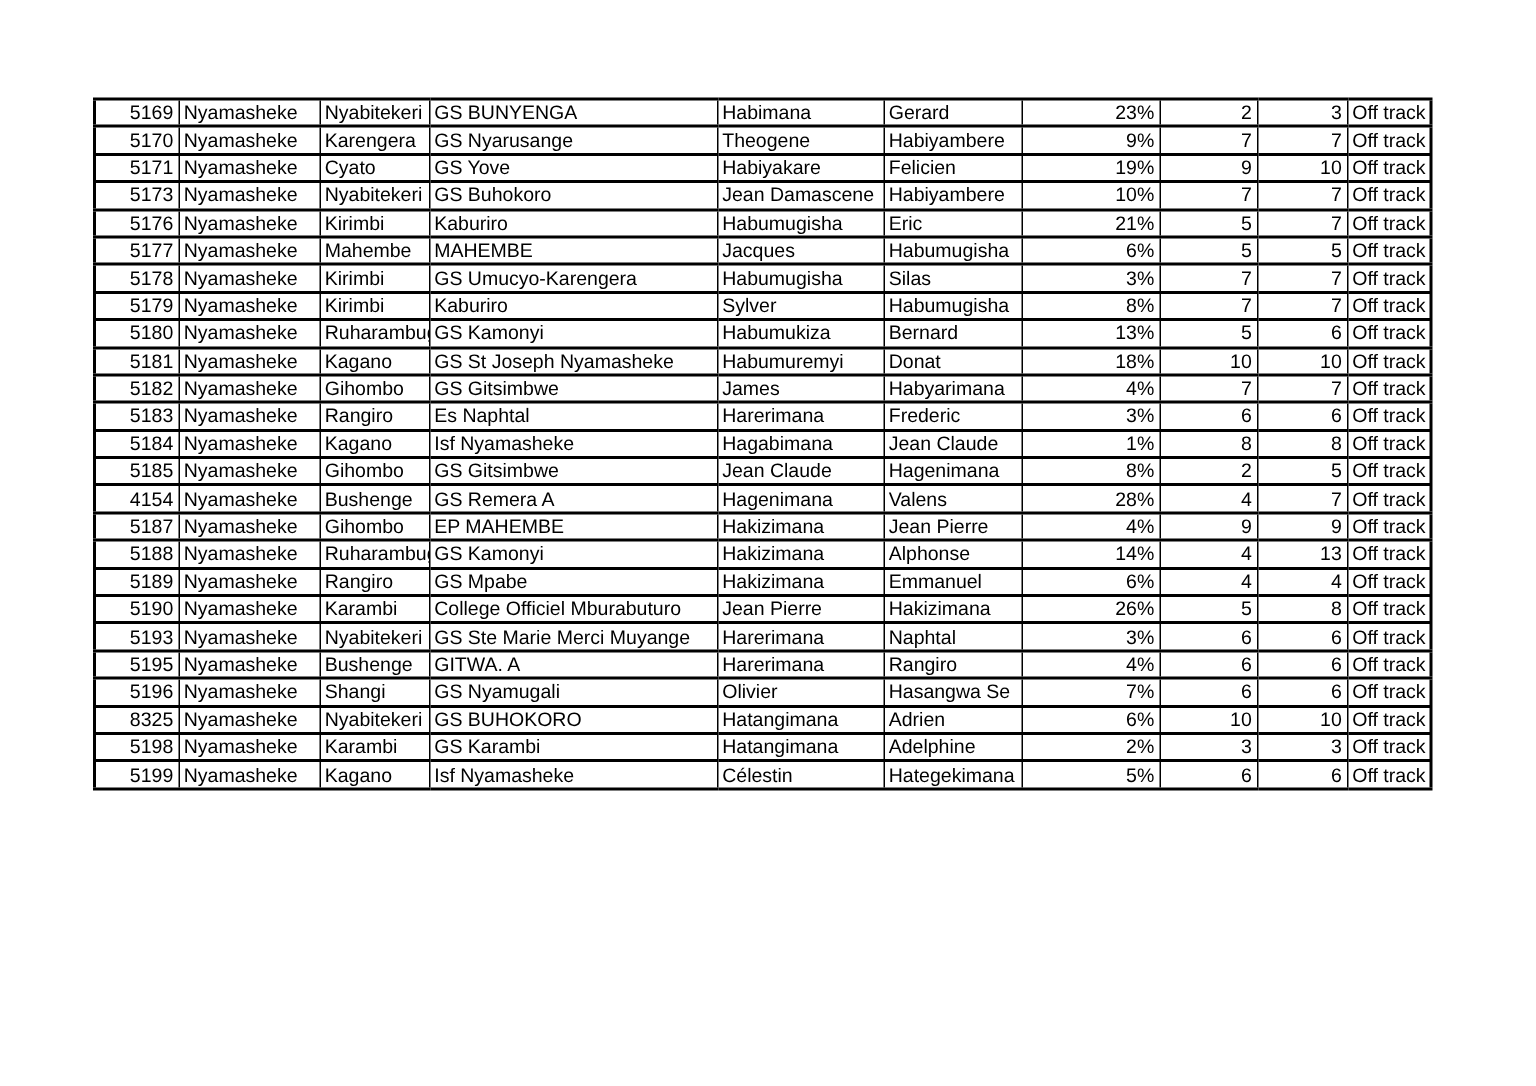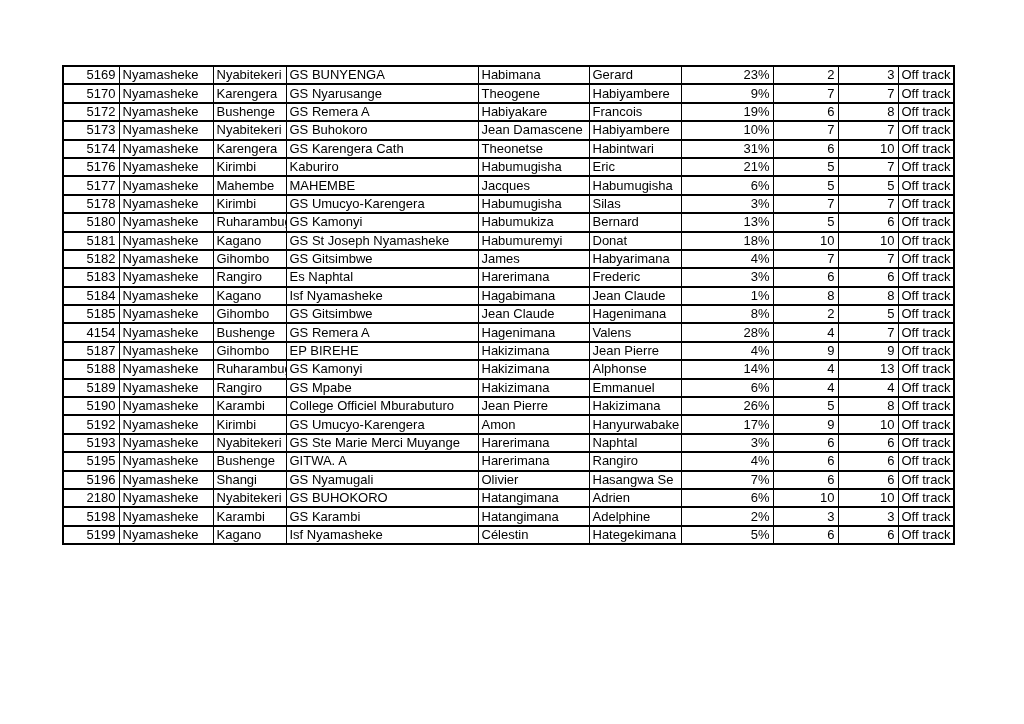--- a/index.html
+++ b/index.html
@@ -87,56 +87,44 @@
           <td class="txt">Karengera</td>
           <td class="txt">GS Nyarusange</td>
           <td class="txt">Theogene</td>
           <td class="txt">Habiyambere</td>
           <td class="num">9%</td>
           <td class="num">7</td>
           <td class="num">7</td>
           <td class="txt">Off track</td>
         </tr>
         <tr>
-          <td class="num">5172</td>
-          <td class="txt">Nyamasheke</td>
-          <td class="txt">Bushenge</td>
-          <td class="txt">GS Remera A</td>
+          <td class="num">5171</td>
+          <td class="txt">Nyamasheke</td>
+          <td class="txt">Cyato</td>
+          <td class="txt">GS Yove</td>
           <td class="txt">Habiyakare</td>
-          <td class="txt">Francois</td>
+          <td class="txt">Felicien</td>
           <td class="num">19%</td>
-          <td class="num">6</td>
-          <td class="num">8</td>
+          <td class="num">9</td>
+          <td class="num">10</td>
           <td class="txt">Off track</td>
         </tr>
         <tr>
           <td class="num">5173</td>
           <td class="txt">Nyamasheke</td>
           <td class="txt">Nyabitekeri</td>
           <td class="txt">GS Buhokoro</td>
           <td class="txt">Jean Damascene</td>
           <td class="txt">Habiyambere</td>
           <td class="num">10%</td>
           <td class="num">7</td>
           <td class="num">7</td>
           <td class="txt">Off track</td>
         </tr>
         <tr>
-          <td class="num">5174</td>
-          <td class="txt">Nyamasheke</td>
-          <td class="txt">Karengera</td>
-          <td class="txt">GS Karengera Cath</td>
-          <td class="txt">Theonetse</td>
-          <td class="txt">Habintwari</td>
-          <td class="num">31%</td>
-          <td class="num">6</td>
-          <td class="num">10</td>
-          <td class="txt">Off track</td>
-        </tr>
-        <tr>
           <td class="num">5176</td>
           <td class="txt">Nyamasheke</td>
           <td class="txt">Kirimbi</td>
           <td class="txt">Kaburiro</td>
           <td class="txt">Habumugisha</td>
           <td class="txt">Eric</td>
           <td class="num">21%</td>
           <td class="num">5</td>
           <td class="num">7</td>
           <td class="txt">Off track</td>
@@ -154,20 +142,32 @@
           <td class="txt">Off track</td>
         </tr>
         <tr>
           <td class="num">5178</td>
           <td class="txt">Nyamasheke</td>
           <td class="txt">Kirimbi</td>
           <td class="txt">GS Umucyo-Karengera</td>
           <td class="txt">Habumugisha</td>
           <td class="txt">Silas</td>
           <td class="num">3%</td>
+          <td class="num">7</td>
+          <td class="num">7</td>
+          <td class="txt">Off track</td>
+        </tr>
+        <tr>
+          <td class="num">5179</td>
+          <td class="txt">Nyamasheke</td>
+          <td class="txt">Kirimbi</td>
+          <td class="txt">Kaburiro</td>
+          <td class="txt">Sylver</td>
+          <td class="txt">Habumugisha</td>
+          <td class="num">8%</td>
           <td class="num">7</td>
           <td class="num">7</td>
           <td class="txt">Off track</td>
         </tr>
         <tr>
           <td class="num">5180</td>
           <td class="txt">Nyamasheke</td>
           <td class="txt">Ruharambuga</td>
           <td class="txt">GS Kamonyi</td>
           <td class="txt">Habumukiza</td>
@@ -246,21 +246,21 @@
           <td class="txt">Valens</td>
           <td class="num">28%</td>
           <td class="num">4</td>
           <td class="num">7</td>
           <td class="txt">Off track</td>
         </tr>
         <tr>
           <td class="num">5187</td>
           <td class="txt">Nyamasheke</td>
           <td class="txt">Gihombo</td>
-          <td class="txt">EP BIREHE</td>
+          <td class="txt">EP MAHEMBE</td>
           <td class="txt">Hakizimana</td>
           <td class="txt">Jean Pierre</td>
           <td class="num">4%</td>
           <td class="num">9</td>
           <td class="num">9</td>
           <td class="txt">Off track</td>
         </tr>
         <tr>
           <td class="num">5188</td>
           <td class="txt">Nyamasheke</td>
@@ -291,32 +291,20 @@
           <td class="txt">Karambi</td>
           <td class="txt">College Officiel Mburabuturo</td>
           <td class="txt">Jean Pierre</td>
           <td class="txt">Hakizimana</td>
           <td class="num">26%</td>
           <td class="num">5</td>
           <td class="num">8</td>
           <td class="txt">Off track</td>
         </tr>
         <tr>
-          <td class="num">5192</td>
-          <td class="txt">Nyamasheke</td>
-          <td class="txt">Kirimbi</td>
-          <td class="txt">GS Umucyo-Karengera</td>
-          <td class="txt">Amon</td>
-          <td class="txt">Hanyurwabake</td>
-          <td class="num">17%</td>
-          <td class="num">9</td>
-          <td class="num">10</td>
-          <td class="txt">Off track</td>
-        </tr>
-        <tr>
           <td class="num">5193</td>
           <td class="txt">Nyamasheke</td>
           <td class="txt">Nyabitekeri</td>
           <td class="txt">GS Ste Marie Merci Muyange</td>
           <td class="txt">Harerimana</td>
           <td class="txt">Naphtal</td>
           <td class="num">3%</td>
           <td class="num">6</td>
           <td class="num">6</td>
           <td class="txt">Off track</td>
@@ -339,21 +327,21 @@
           <td class="txt">Shangi</td>
           <td class="txt">GS Nyamugali</td>
           <td class="txt">Olivier</td>
           <td class="txt">Hasangwa Se</td>
           <td class="num">7%</td>
           <td class="num">6</td>
           <td class="num">6</td>
           <td class="txt">Off track</td>
         </tr>
         <tr>
-          <td class="num">2180</td>
+          <td class="num">8325</td>
           <td class="txt">Nyamasheke</td>
           <td class="txt">Nyabitekeri</td>
           <td class="txt">GS BUHOKORO</td>
           <td class="txt">Hatangimana</td>
           <td class="txt">Adrien</td>
           <td class="num">6%</td>
           <td class="num">10</td>
           <td class="num">10</td>
           <td class="txt">Off track</td>
         </tr>

